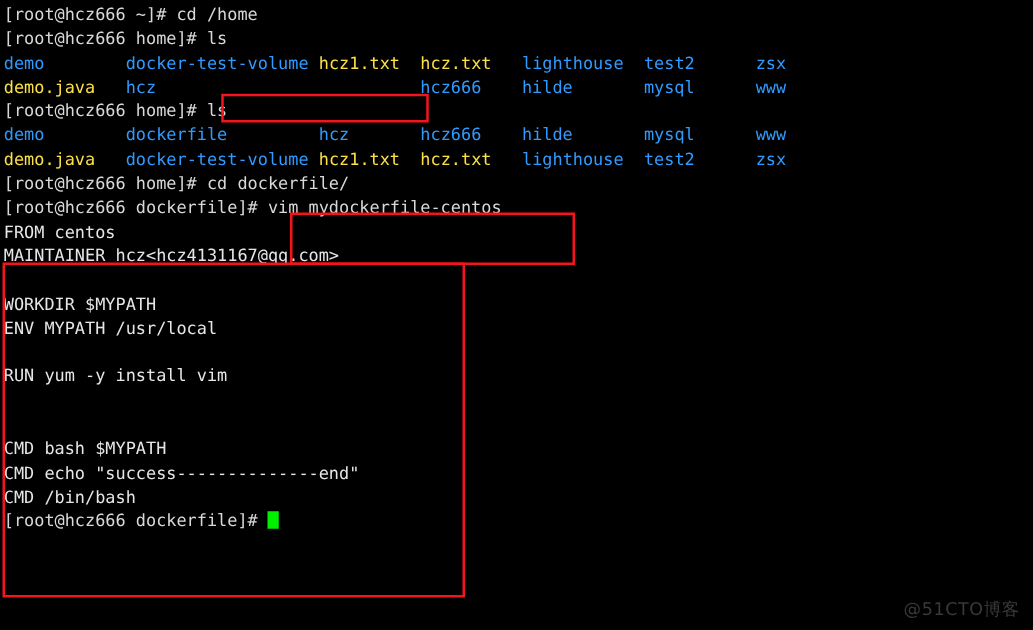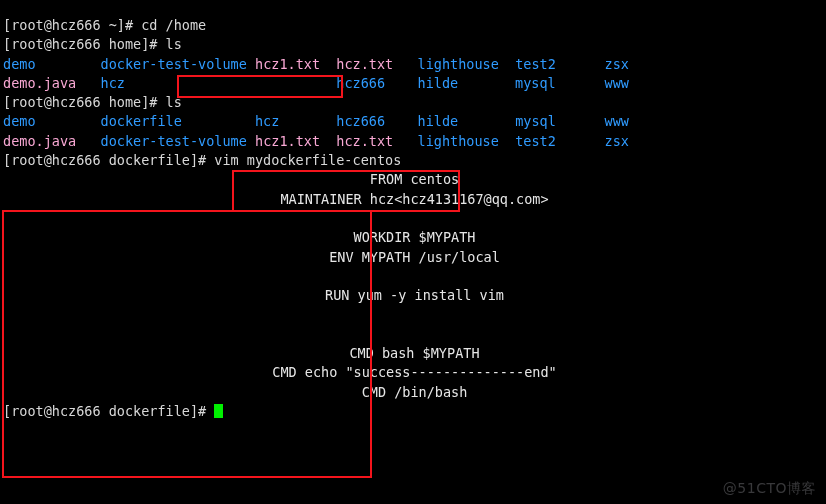--- a/index.html
+++ b/index.html
@@ -15,42 +15,41 @@
     font-family: "DejaVu Sans Mono", "Liberation Mono", monospace;
   }
   #terminal {
     position: relative;
     width: 826px;
     height: 504px;
     background: #000000;
     color: #d8d8d8;
     font-size: 13.5px;
     line-height: 19.3px;
-    padding: 16px 0 0 3px;
+    padding: 3px 0 0 3px;
     box-sizing: border-box;
     letter-spacing: 0px;
   }
   .line {
     white-space: pre;
     height: 19.3px;
     font-size: 13.5px;
     line-height: 19.3px;
     color: #d8d8d8;
   }
   .blank { height: 19.3px; }
   .dir {
     color: #2f9bff;
     font-weight: normal;
   }
   .file {
-    color: #f9a8d4;
+    color: #fde047;
   }
   .out {
     color: #e6e6e6;
-    text-align: center;
   }
   
   .redbox {
     position: absolute;
     border: 2px solid #f4141c;
     box-sizing: border-box;
     pointer-events: none;
     background: transparent;
   }
   #box-mkdir {
@@ -102,20 +101,21 @@
 
   <div class="line"><span class="dir">demo</span>        <span class="dir">docker-test-volume</span> <span class="file">hcz1.txt</span>  <span class="file">hcz.txt</span>   <span class="dir">lighthouse</span>  <span class="dir">test2</span>      <span class="dir">zsx</span></div>
   <div class="line"><span class="file">demo.java</span>   <span class="dir">hcz</span>                          <span class="dir">hcz666</span>    <span class="dir">hilde</span>       <span class="dir">mysql</span>      <span class="dir">www</span></div>
 
 
   <div class="line"><span>[root@hcz666 home]# </span><span>ls</span></div>
 
   <div class="line"><span class="dir">demo</span>        <span class="dir">dockerfile</span>         <span class="dir">hcz</span>       <span class="dir">hcz666</span>    <span class="dir">hilde</span>       <span class="dir">mysql</span>      <span class="dir">www</span></div>
   <div class="line"><span class="file">demo.java</span>   <span class="dir">docker-test-volume</span> <span class="file">hcz1.txt</span>  <span class="file">hcz.txt</span>   <span class="dir">lighthouse</span>  <span class="dir">test2</span>      <span class="dir">zsx</span></div>
 
+  <div class="line"><span>[root@hcz666 home]# </span><span>cd dockerfile/</span></div>
 
   <div class="line"><span>[root@hcz666 dockerfile]# </span><span>vim mydockerfile-centos</span></div>
 
 
   <div id="dockerfile-output">
       <div class="line out">FROM centos</div>
       <div class="line out">MAINTAINER hcz&lt;hcz4131167@qq.com&gt;</div>
       <div class="line blank">&nbsp;</div>
       <div class="line out">WORKDIR $MYPATH</div>
       <div class="line out">ENV MYPATH /usr/local</div>

